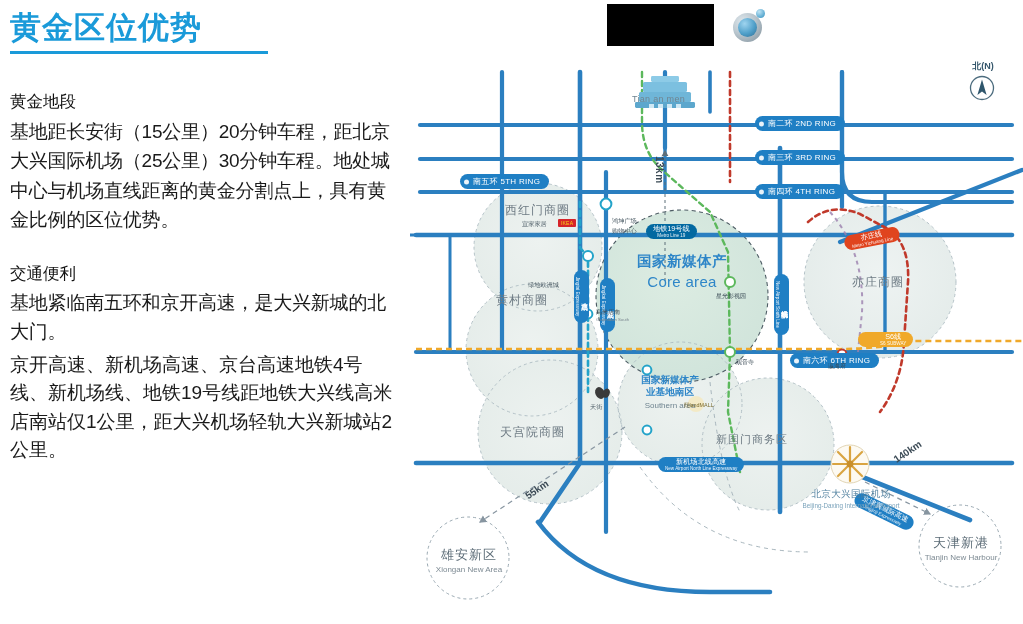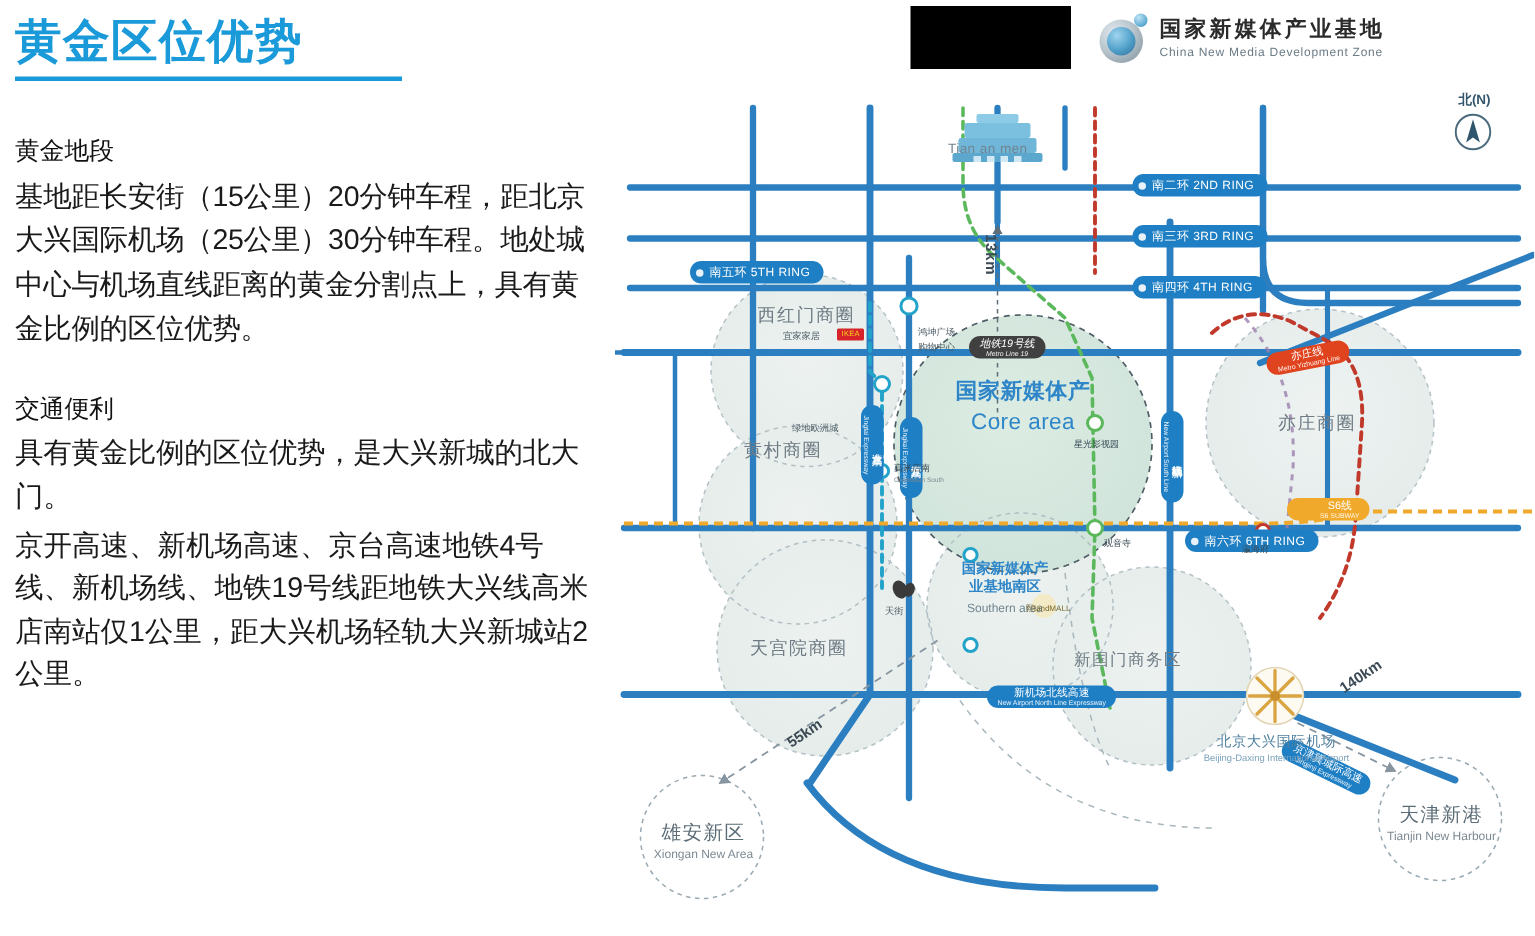--- a/index.html
+++ b/index.html
@@ -62,21 +62,21 @@
 
   .zone-name  { color: #6e7b84; font-size: 12px; letter-spacing: 1px; }
 
   .pill {
     position: absolute; display: inline-flex; align-items: center; justify-content: center;
     border-radius: 9px; color: #fff; white-space: nowrap; padding: 1px 7px;
     font-size: 7.2px; line-height: 1.12; text-align: center;
   }
   .pill .en { font-size: 4.6px; display: block; opacity: .92; }
   .pill-blue   { background: #1f7fc4; }
-  .pill-green  { background: #404040; font-style: italic; }
+  .pill-green  { background: #0369a1; }
   .pill-orange { background: #f0a92a; padding-left: 22px; }
   .pill-red    { background: #e0441e; }
   .pill-vert   { writing-mode: vertical-rl; border-radius: 8px; padding: 7px 1px; }
 
   .ring-pill {
     position: absolute; background: #1f7fc4; color: #fff; border-radius: 9px;
     font-size: 8px; padding: 2px 9px 2px 13px; white-space: nowrap; letter-spacing: .3px;
   }
   .ring-pill .dot-l { position: absolute; left: 4px; top: 50%; transform: translateY(-50%);
      width: 5px; height: 5px; border-radius: 50%; background: #fff; opacity: .9; }
@@ -121,38 +121,34 @@
     <div id="page-title">黄金区位优势</div>
     <div id="title-rule"></div>
 
     <div class="section" id="sec1">
       <div class="sec-head">黄金地段</div>
       <div class="sec-body">基地距长安街（15公里）20分钟车程，距北京大兴国际机场（25公里）30分钟车程。地处城中心与机场直线距离的黄金分割点上，具有黄金比例的区位优势。</div>
     </div>
 
     <div class="section" id="sec2">
       <div class="sec-head">交通便利</div>
-      <div class="sec-body">具有黄金比例的区位优势，是大兴新城的北大门。</div>
+      <div class="sec-body">基地紧临南五环和京开高速，是大兴新城的北大门。</div>
       <div class="sec-body2">京开高速、新机场高速、京台高速地铁4号线、新机场线、地铁19号线距地铁大兴线高米店南站仅1公里，距大兴机场轻轨大兴新城站2公里。</div>
     </div>
   </div>
 
   <div id="map-panel">
 
     <div id="redaction"></div>
 
     <div id="logo">
       <div id="logo-mark">
         <div class="outer"></div>
           <div class="inner"></div>
           <div class="dot"></div>
-      </div>
-      <div>
-        <div id="logo-cn">国家新媒体产业基地</div>
-        <div id="logo-en">China New Media Development Zone</div>
       </div>
     </div>
 
     <div id="map-canvas">
 
       <svg id="map-svg" width="613" height="572" viewBox="0 0 613 572">
         <defs>
           <radialGradient id="gCore" cx="45%" cy="40%" r="70%">
             <stop offset="0%" stop-color="#dcece2"></stop>
             <stop offset="100%" stop-color="#cfe3da"></stop>

